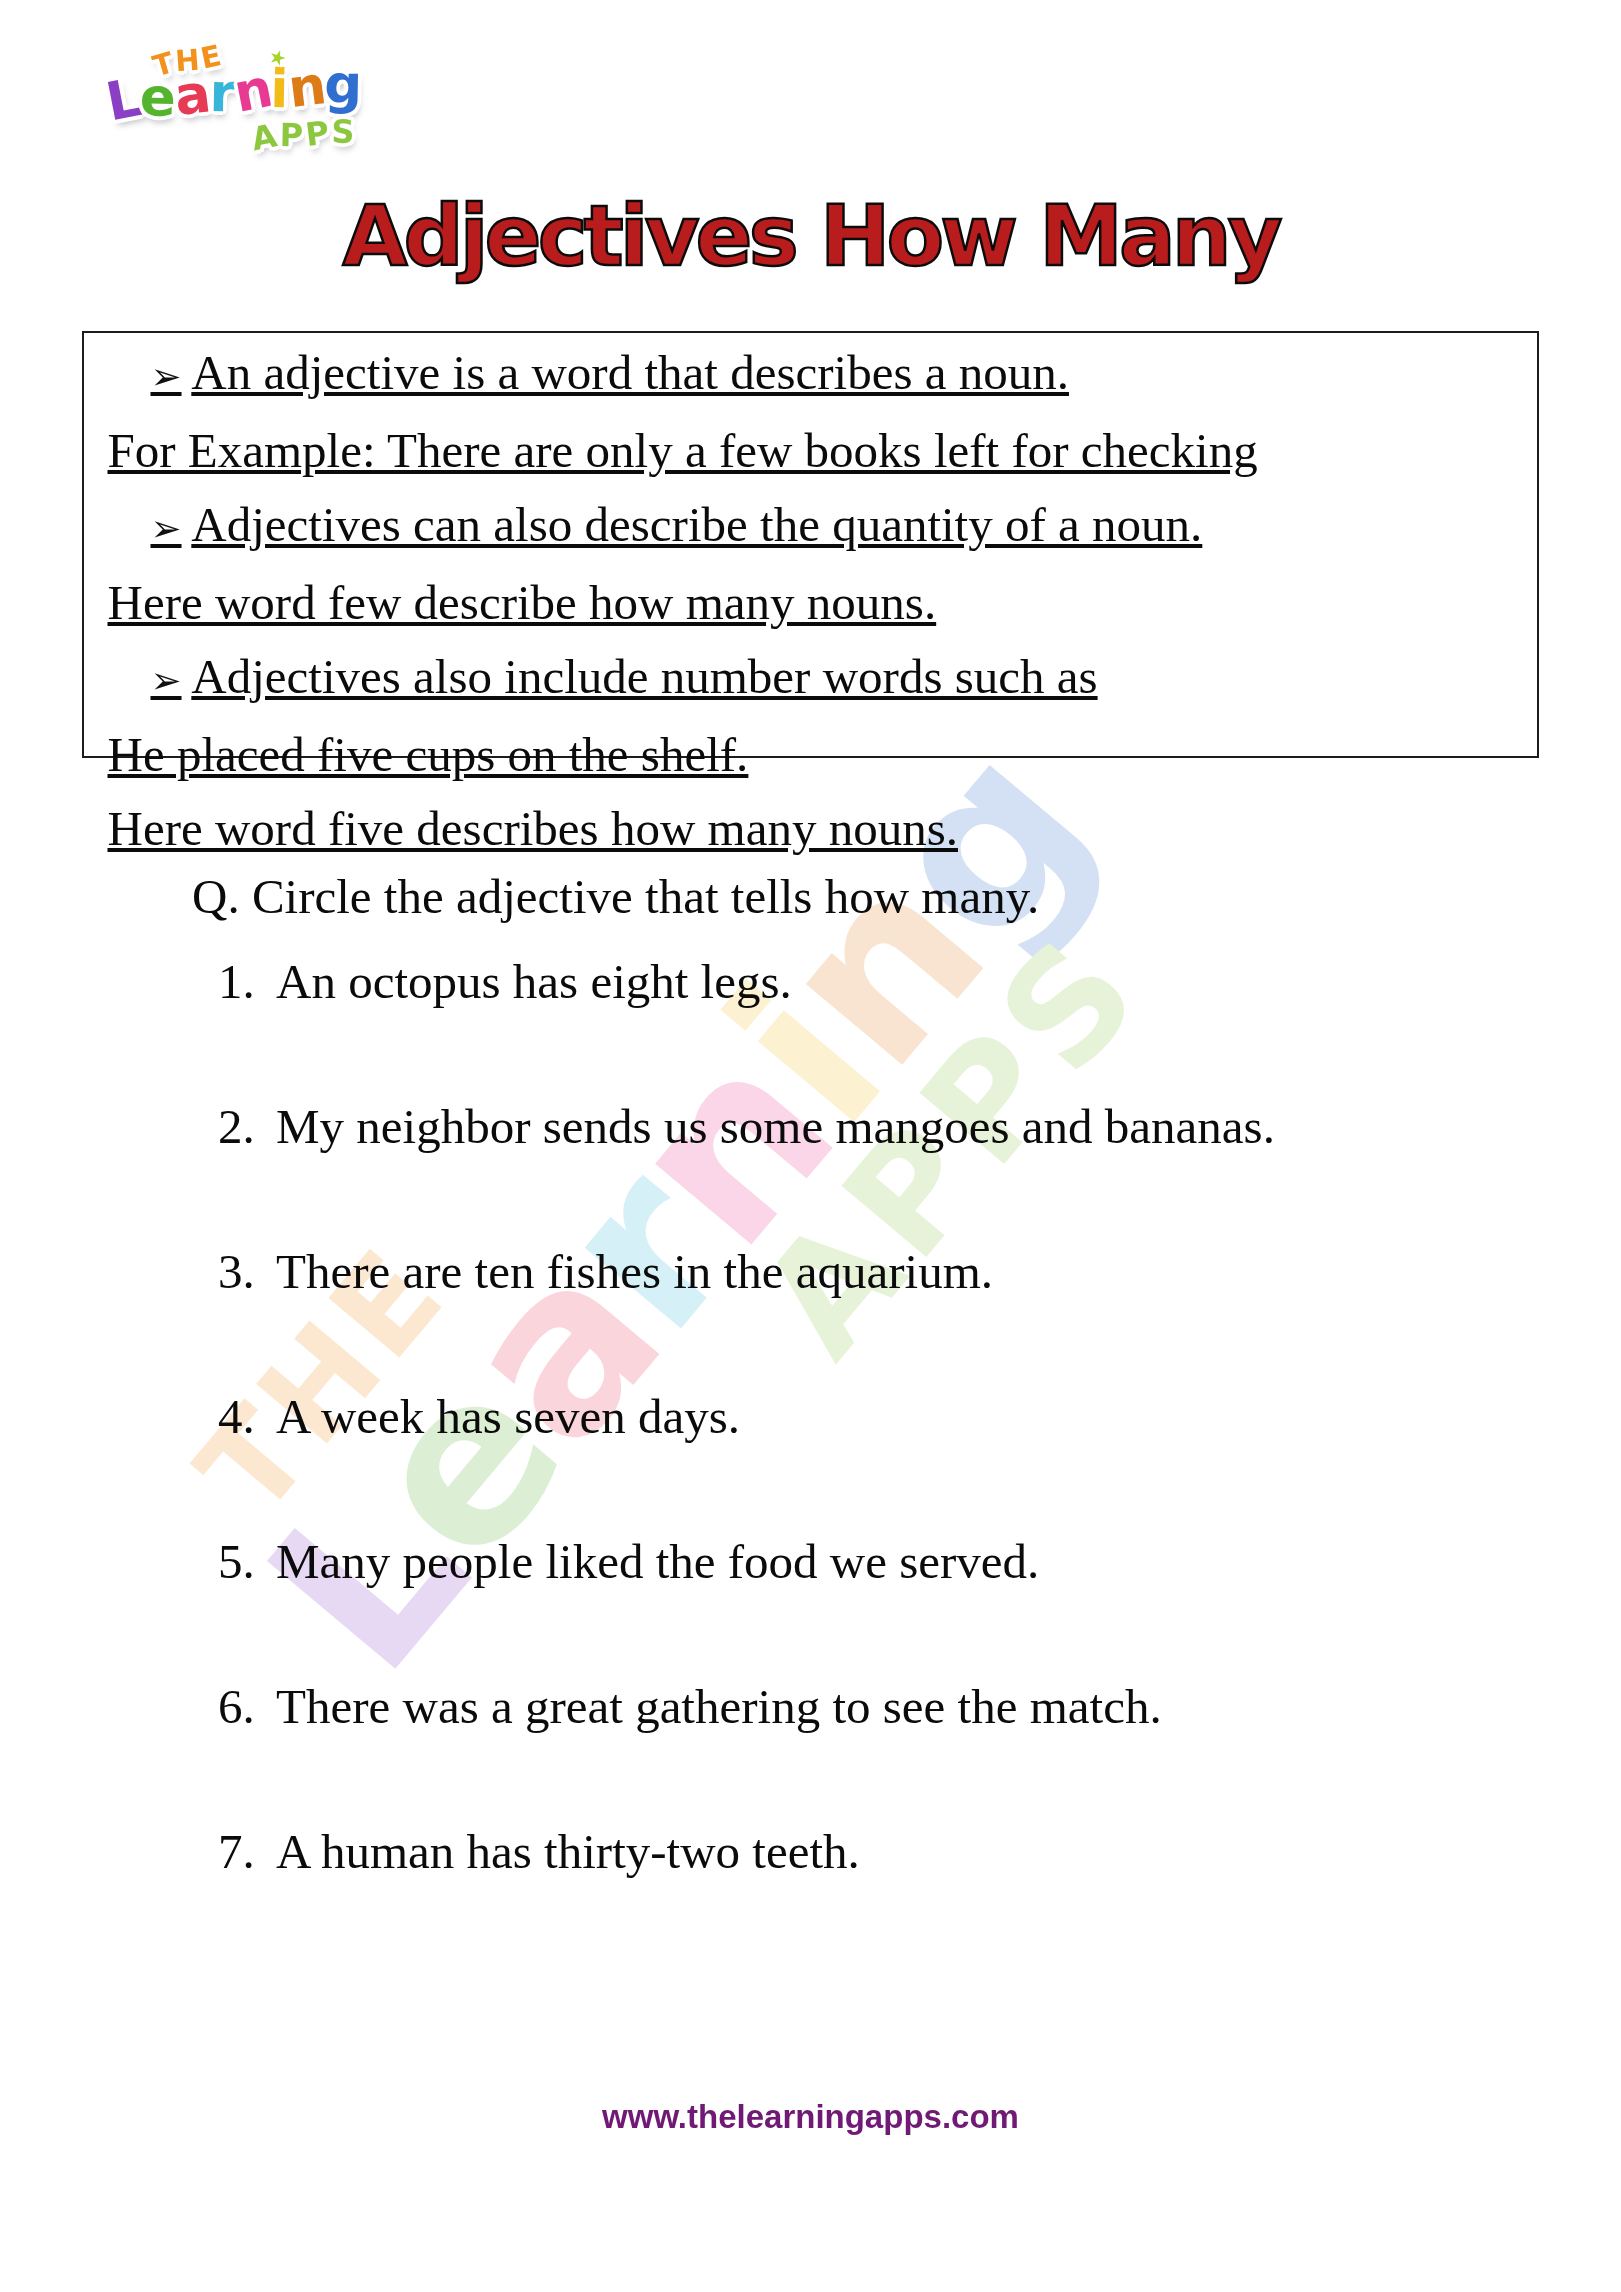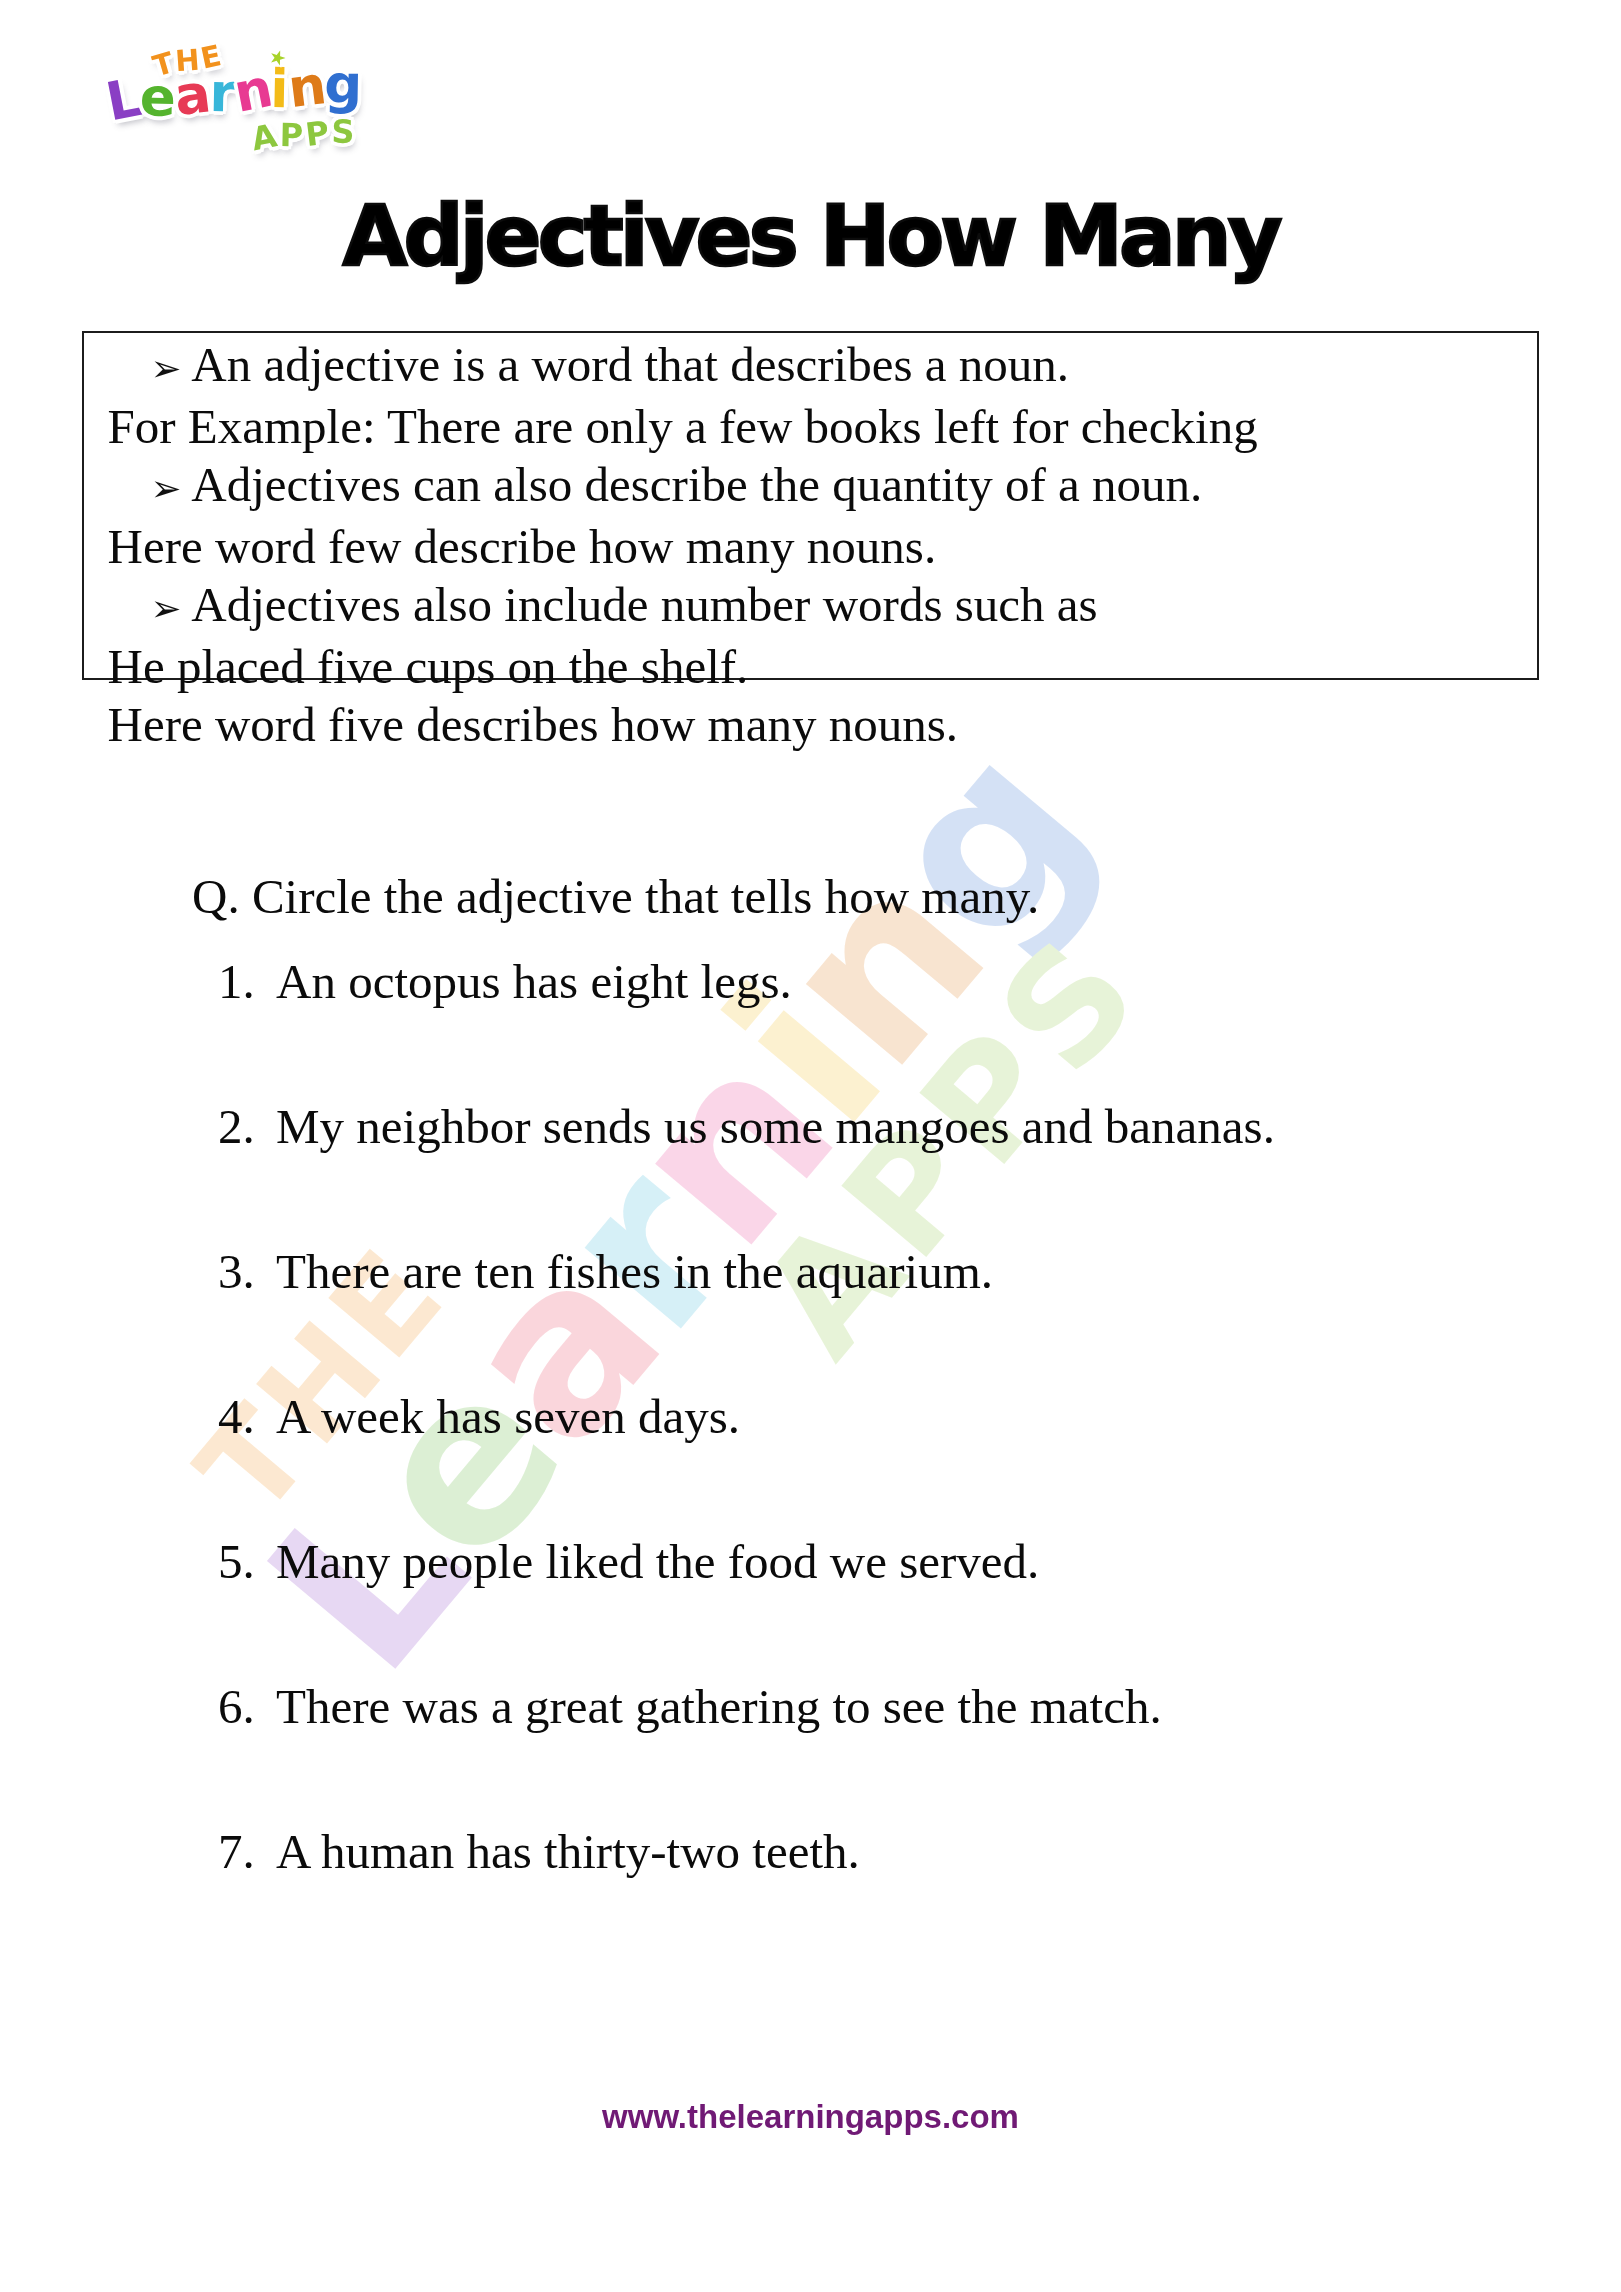--- a/index.html
+++ b/index.html
@@ -45,29 +45,29 @@
   .tilt-a{transform:rotate(-7deg);} .tilt-b{transform:rotate(5deg);} .tilt-c{transform:rotate(-3deg);}
   .i-star{
     position:absolute; left:-2px; top:-13.7px; font-size:19.6px; color:#a8d32a;
     transform:rotate(18deg); text-shadow:-2px -2px 0 #fff,2px -2px 0 #fff,-2px 2px 0 #fff,2px 2px 0 #fff;
   }
 
   
   .title{
     position:absolute; left:0; right:0; top:184px; margin:0; z-index:1;
     text-align:center; font-family:"DejaVu Sans", sans-serif; font-weight:800;
-    font-size:84px; line-height:104px; letter-spacing:-3.9px; color:#000000;
+    font-size:84px; line-height:104px; letter-spacing:-3.9px; color:#b91c1c;
     -webkit-text-stroke:2.5px #0c0c0c;
   }
 
   
   .info-box{
-    position:absolute; left:82px; top:331px; width:1457px; height:349px;
+    position:absolute; left:82px; top:331px; width:1457px; height:427px;
     border:2.9px solid #1c1c1c; box-sizing:border-box; z-index:1;
-    padding:2.9px 11.8px 0 23.5px; font-size:49px; line-height:58px; background:transparent;
+    padding:2.9px 11.8px 0 23.5px; font-size:49px; line-height:74px; background:transparent;text-decoration:underline;
   }
   .def-line{white-space:nowrap;}
   .def-line .bullet{
     font-family:"DejaVu Sans", sans-serif; font-size:37px; margin:0 9.8px 0 43px;
     color:#111;
   }
 
   
   .question{position:absolute; left:192px; top:828px; font-size:49px; line-height:61px; white-space:nowrap; z-index:1;margin-top:38px;}
   .item{position:absolute; left:218px; font-size:49px; line-height:61px; white-space:nowrap; z-index:1;}

